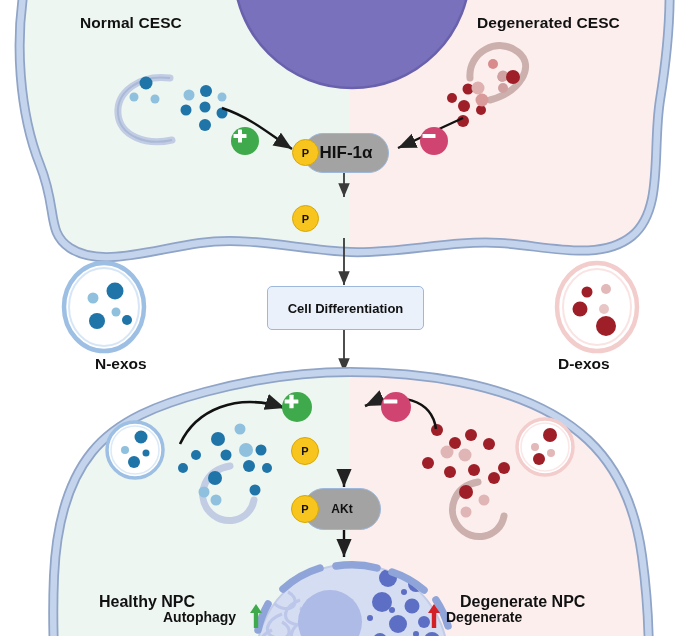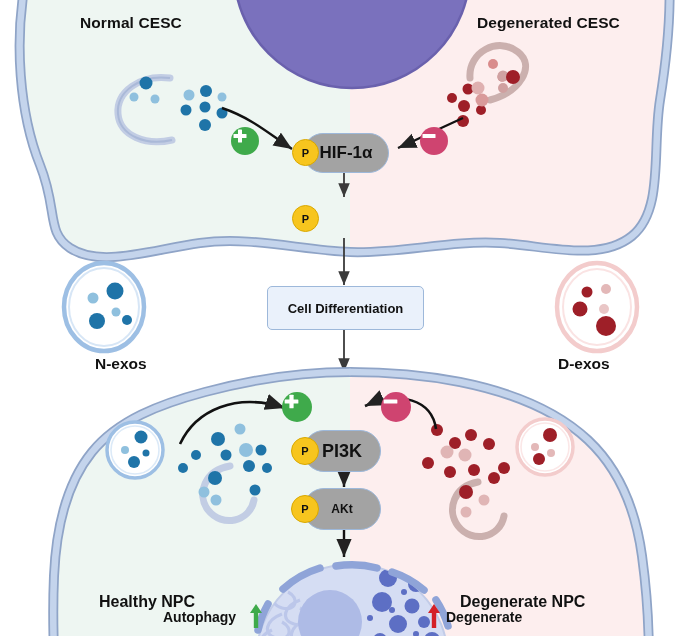--- a/index.html
+++ b/index.html
@@ -313,23 +313,20 @@
       <rect x="7" y="2.5" width="4" height="13" fill="#fff" rx="0.6"></rect>
       <rect x="2.5" y="7" width="13" height="4" fill="#fff" rx="0.6"></rect>
     </svg>
   </div>
   <div class="signbadge minusbadge" style="left:381px;top:392px;width:30px;height:30px;">
     <svg width="19" height="19" viewBox="0 0 18 18">
       <rect x="2.5" y="7" width="13" height="4" fill="#fff" rx="0.6"></rect>
     </svg>
   </div>
 
-  <div class="nodebox" style="left:303px;top:430px;width:76px;height:40px;font-size:18px;">
-    <span>PI3K</span>
-  </div>
   <div class="pcirc" style="left:291px;top:437px;width:26px;height:26px;">P</div>
 
   <div class="nodebox" style="left:303px;top:488px;width:76px;height:40px;font-size:12px;">
     <span>AKt</span>
   </div>
   <div class="pcirc" style="left:291px;top:495px;width:26px;height:26px;">P</div>
 
   <div class="lbl npc-title" style="left:99px;top:557px;">Healthy NPC</div>
   <div class="lbl npc-title" style="left:460px;top:557px;">Degenerate NPC</div>
 

